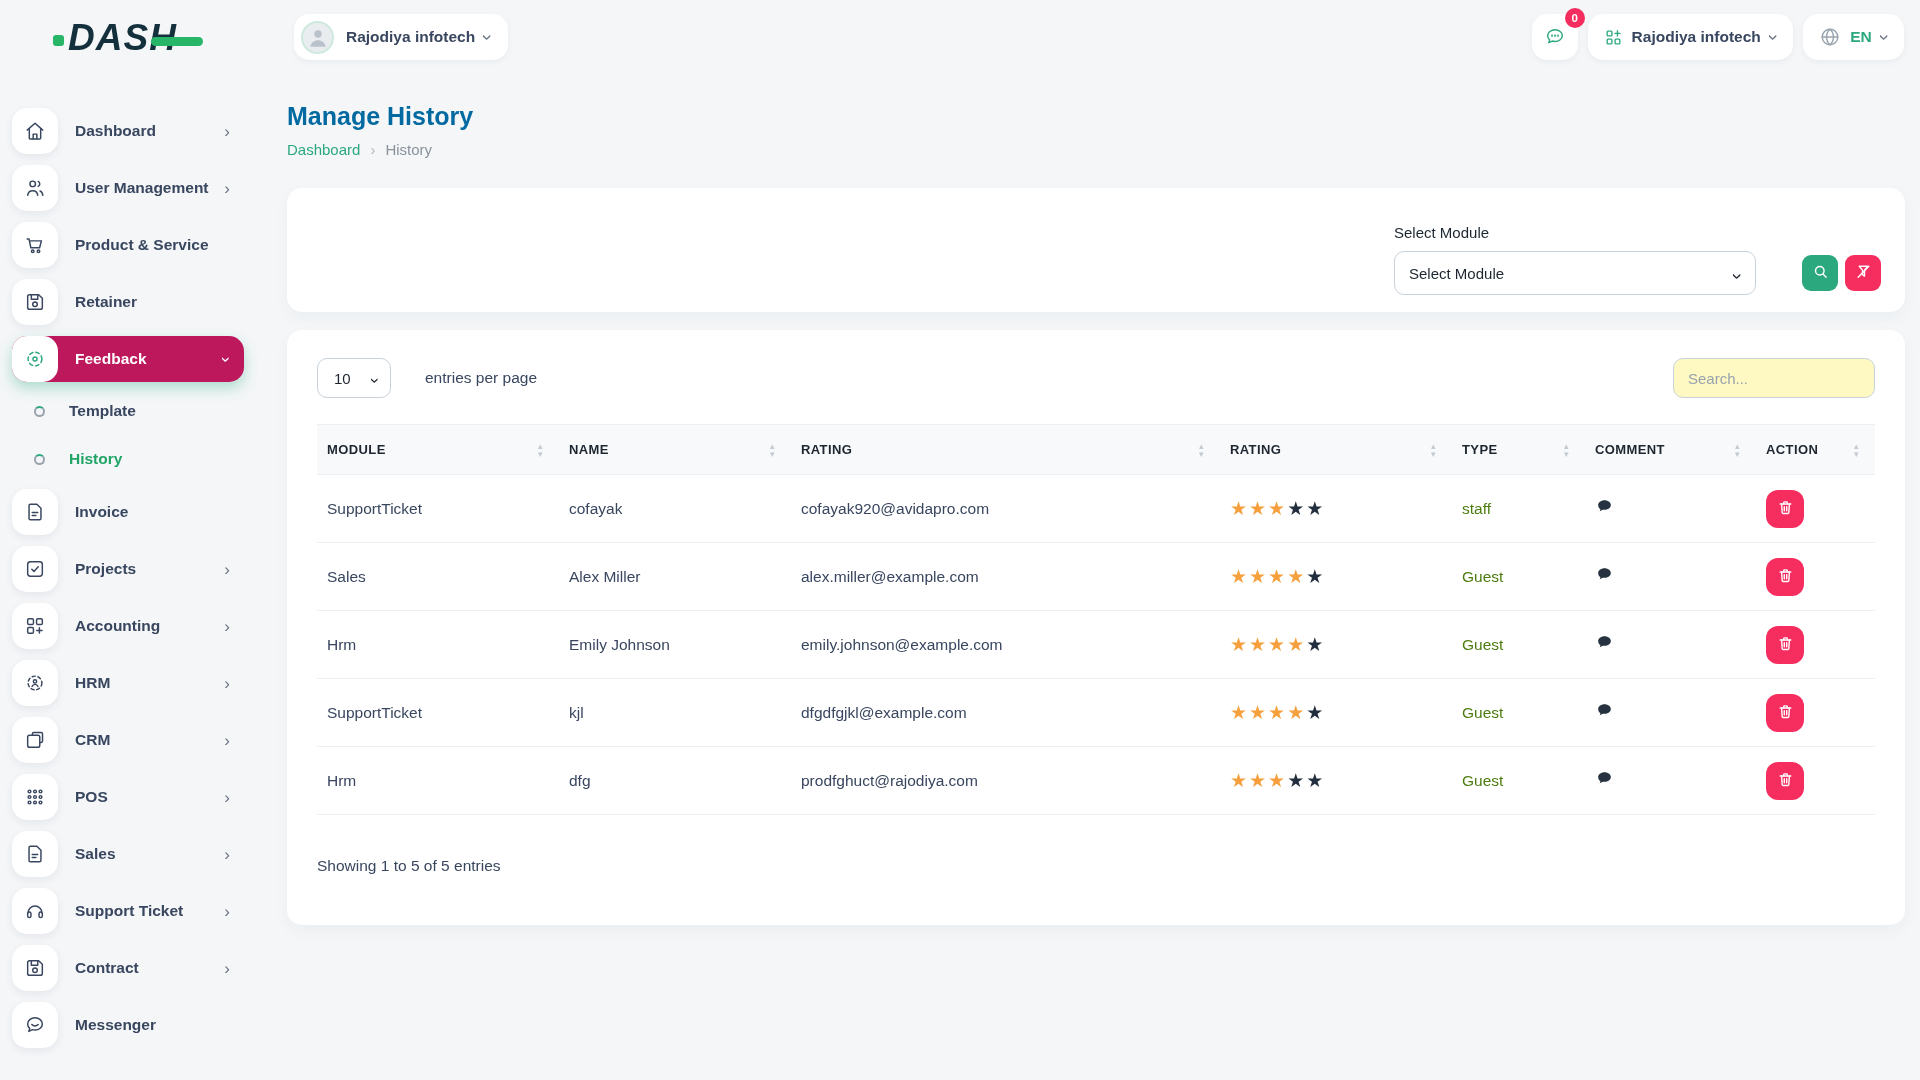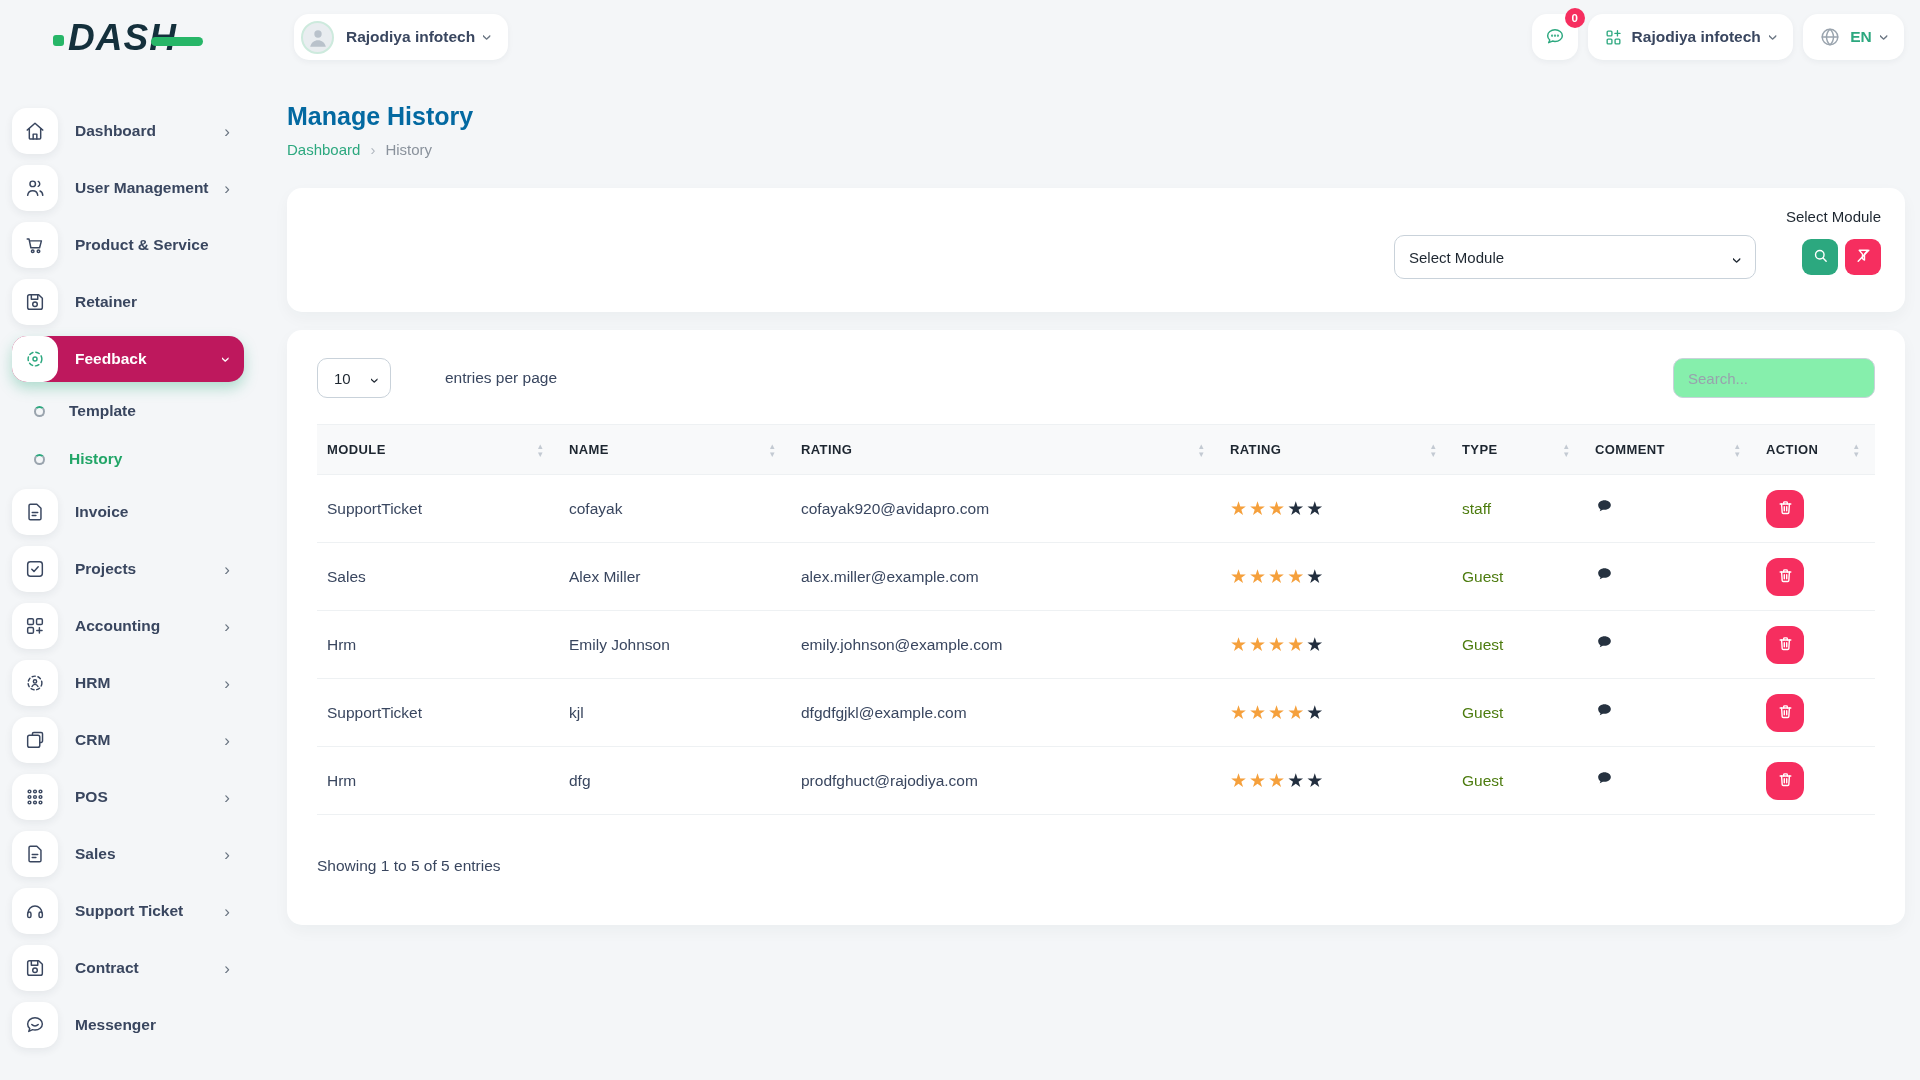--- a/index.html
+++ b/index.html
@@ -58,41 +58,41 @@
   
   .main { position:absolute; left:287px; top:80px; width:1618px; }
   .page-title { font-size:25px; font-weight:700; color:#0369a1; margin-top:22px; }
   .breadcrumb { margin-top:10px; font-size:15px; display:flex; align-items:center; gap:10px; }
   .breadcrumb .bc-link { color:#2ca87f; cursor:pointer; text-decoration:none; }
   .breadcrumb .bc-sep { color:#b0b7bf; font-size:15px; }
   .breadcrumb .bc-current { color:#8a929c; }
 
   .card { background:#fff; border-radius:15px; box-shadow:0 6px 16px rgba(25,39,61,.04); }
   .filter-card { margin-top:30px; height:124px; position:relative; }
-  .filter-group { position:absolute; top:20px; right:24px; display:flex; flex-direction:column;align-items:flex-end; }
+  .filter-group { position:absolute; top:36px; right:24px; display:flex; flex-direction:column; }
   .filter-label { font-size:15px; color:#1d2630; margin-bottom:10px; }
   .filter-row { display:flex; align-items:center; }
   .sel { position:relative; height:44px; border:1px solid #c9d2da; border-radius:10px; background:#fff;
          display:flex; align-items:center; padding:0 40px 0 14px; font-size:15px; color:#1d2630; cursor:pointer; }
   .sel .chev { position:absolute; right:14px; top:15px; transform:rotate(90deg); color:#1d2630; }
   .sel-module { width:362px; }
   .btn-sq { width:36px; height:36px; border:none; border-radius:9px; display:flex; align-items:center; justify-content:center;
             cursor:pointer; color:#fff; }
   .btn-search { background:#2ca87f; margin-left:46px; }
   .btn-clear { background:#f62e5f; margin-left:7px; }
   svg.ic16 { width:17px; height:17px; fill:none; stroke:currentColor; stroke-width:2; stroke-linecap:round; stroke-linejoin:round; }
 
   .table-card { margin-top:18px; padding:28px 30px 30px 30px; min-height:595px; }
   .controls { display:flex; align-items:center; justify-content:space-between; }
   .page-size-wrap { display:flex; align-items:center;gap:30px; }
   .sel-pagesize { width:74px; height:40px; padding:0 30px 0 16px; }
   .sel-pagesize .chev { right:11px; top:13px; font-size:17px; }
-  .entries-label { margin-left:24px; font-size:15.5px; color:#39465f; }
+  .entries-label { margin-left:4px; font-size:15.5px; color:#39465f; }
   .search-input { width:202px; height:40px; border:1px solid #c9d2da; border-radius:10px; padding:0 14px;
-                  font-family:inherit; font-size:15px; color:#1d2630; outline:none; background:#86efac; }
+                  font-family:inherit; font-size:15px; color:#1d2630; outline:none; background:#fef9c3; }
   .search-input::placeholder { color:#98a2ad; }
 
   table { width:100%; border-collapse:collapse; margin-top:26px; table-layout:fixed; }
   thead th { background:#f8f9fa; text-align:left; font-size:13px; font-weight:700; color:#1d2630;
              letter-spacing:.4px; padding:17px 10px; border-top:1px solid #eef1f3; border-bottom:1px solid #eef1f3;
              position:relative; cursor:pointer; }
   .sort { position:absolute; right:16px; top:50%; transform:translateY(-50%); display:flex; flex-direction:column;
           color:#c3cad2; font-size:9px; line-height:8px; }
   tbody td { padding:0 10px; height:68px; border-bottom:1px solid #eef1f3; font-size:15.5px; color:#39465f; vertical-align:middle; }
   .stars { letter-spacing:2px; font-size:19px; white-space:nowrap; }

